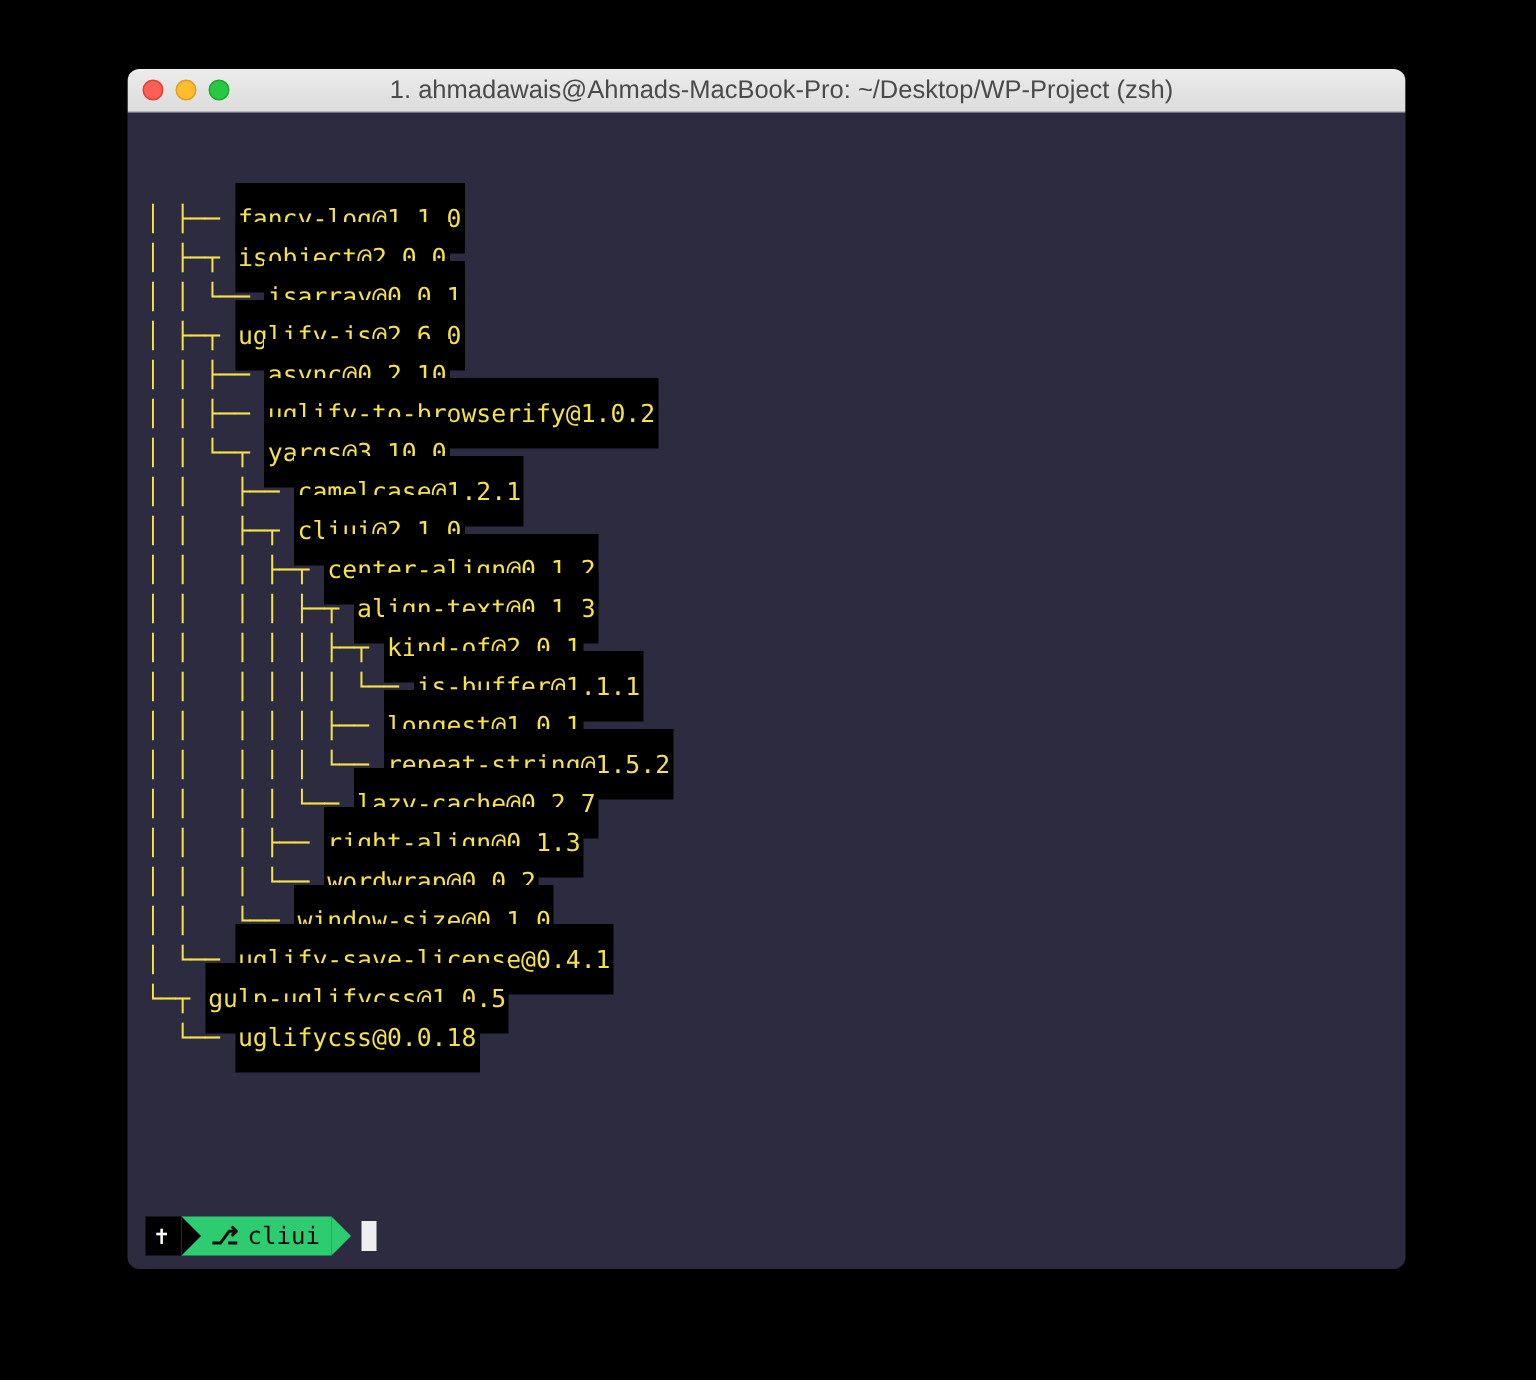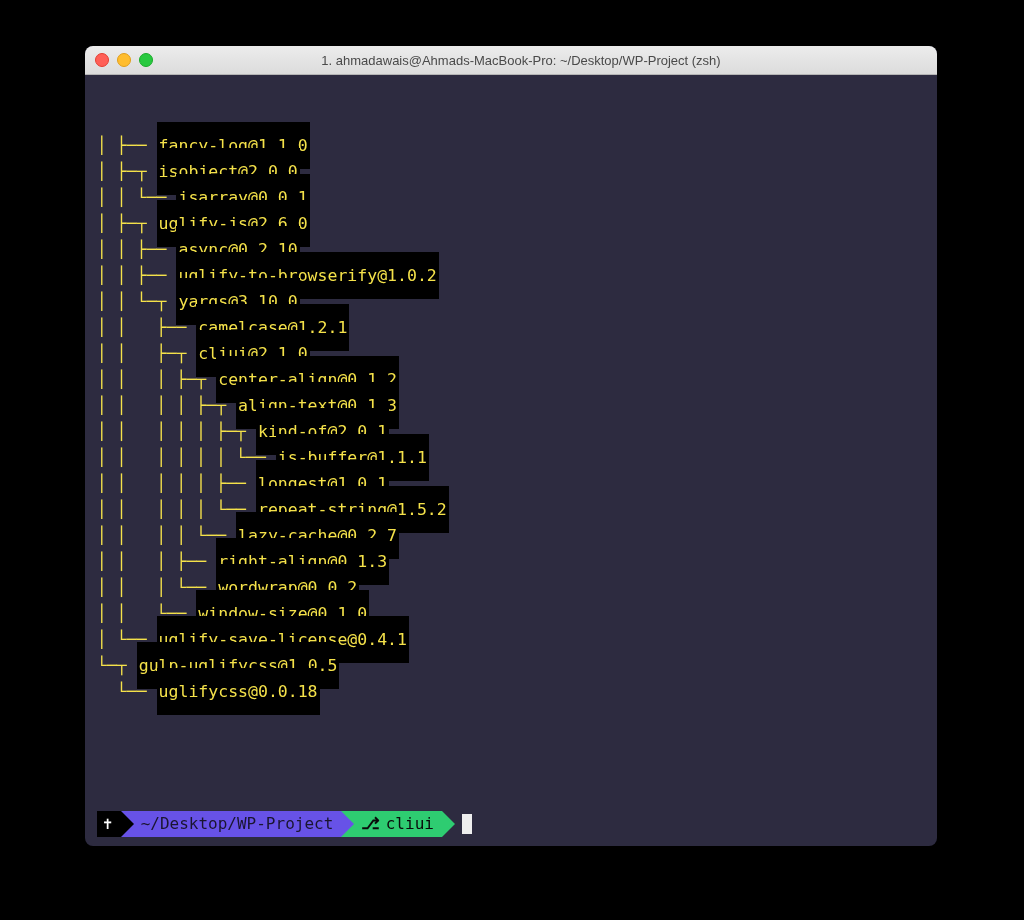--- a/index.html
+++ b/index.html
@@ -41,21 +41,21 @@
   .dot {
     width: 12px; height: 12px; border-radius: 50%;
   }
   .dot.red { background:#ff5f57; border:1px solid #e33e32;}
   .dot.yellow { background:#ffbd2e; border:1px solid #e09e1a;}
   .dot.green { background:#28c940; border:1px solid #1aab29;}
   .title {
     flex: 1;
     text-align: center;
     font-family: -apple-system, "Helvetica Neue", sans-serif;
-    font-size: 13px;
+    font-size: 17px;
     color: #4a4a4a;
     margin-left: -48px;
   }
   .term {
     flex: 1;
     padding: 6px 12px 12px 12px;
     font-size: 16.5px;
     line-height: 26px;
     white-space: pre;
     overflow: hidden;
@@ -133,23 +133,20 @@
     <div class="title">1. ahmadawais@Ahmads-MacBook-Pro: ~/Desktop/WP-Project (zsh)</div>
   </div>
 
   <div class="term">
     <div id="tree"><span class="line"><span class="pipe">│ ├── </span><span class="pkg">fancy-log@1.1.0</span></span><span class="line"><span class="pipe">│ ├─┬ </span><span class="pkg">isobject@2.0.0</span></span><span class="line"><span class="pipe">│ │ └── </span><span class="pkg">isarray@0.0.1</span></span><span class="line"><span class="pipe">│ ├─┬ </span><span class="pkg">uglify-js@2.6.0</span></span><span class="line"><span class="pipe">│ │ ├── </span><span class="pkg">async@0.2.10</span></span><span class="line"><span class="pipe">│ │ ├── </span><span class="pkg">uglify-to-browserify@1.0.2</span></span><span class="line"><span class="pipe">│ │ └─┬ </span><span class="pkg">yargs@3.10.0</span></span><span class="line"><span class="pipe">│ │   ├── </span><span class="pkg">camelcase@1.2.1</span></span><span class="line"><span class="pipe">│ │   ├─┬ </span><span class="pkg">cliui@2.1.0</span></span><span class="line"><span class="pipe">│ │   │ ├─┬ </span><span class="pkg">center-align@0.1.2</span></span><span class="line"><span class="pipe">│ │   │ │ ├─┬ </span><span class="pkg">align-text@0.1.3</span></span><span class="line"><span class="pipe">│ │   │ │ │ ├─┬ </span><span class="pkg">kind-of@2.0.1</span></span><span class="line"><span class="pipe">│ │   │ │ │ │ └── </span><span class="pkg">is-buffer@1.1.1</span></span><span class="line"><span class="pipe">│ │   │ │ │ ├── </span><span class="pkg">longest@1.0.1</span></span><span class="line"><span class="pipe">│ │   │ │ │ └── </span><span class="pkg">repeat-string@1.5.2</span></span><span class="line"><span class="pipe">│ │   │ │ └── </span><span class="pkg">lazy-cache@0.2.7</span></span><span class="line"><span class="pipe">│ │   │ ├── </span><span class="pkg">right-align@0.1.3</span></span><span class="line"><span class="pipe">│ │   │ └── </span><span class="pkg">wordwrap@0.0.2</span></span><span class="line"><span class="pipe">│ │   └── </span><span class="pkg">window-size@0.1.0</span></span><span class="line"><span class="pipe">│ └── </span><span class="pkg">uglify-save-license@0.4.1</span></span><span class="line"><span class="pipe">└─┬ </span><span class="pkg">gulp-uglifycss@1.0.5</span></span><span class="line"><span class="pipe">  └── </span><span class="pkg">uglifycss@0.0.18</span></span></div>
 
     <div class="prompt">
       <div class="seg seg-cross">
         <span>✝</span>
       </div>
-      <div class="seg seg-path">
-        <span>~/Desktop/WP-Project</span>
-      </div>
       <div class="seg seg-branch">
         <span class="branch-icon">⎇</span>
         <span>cliui</span>
       </div>
       <div class="cursor"></div>
     </div>
   </div>
 </div>
 
 </body></html>

